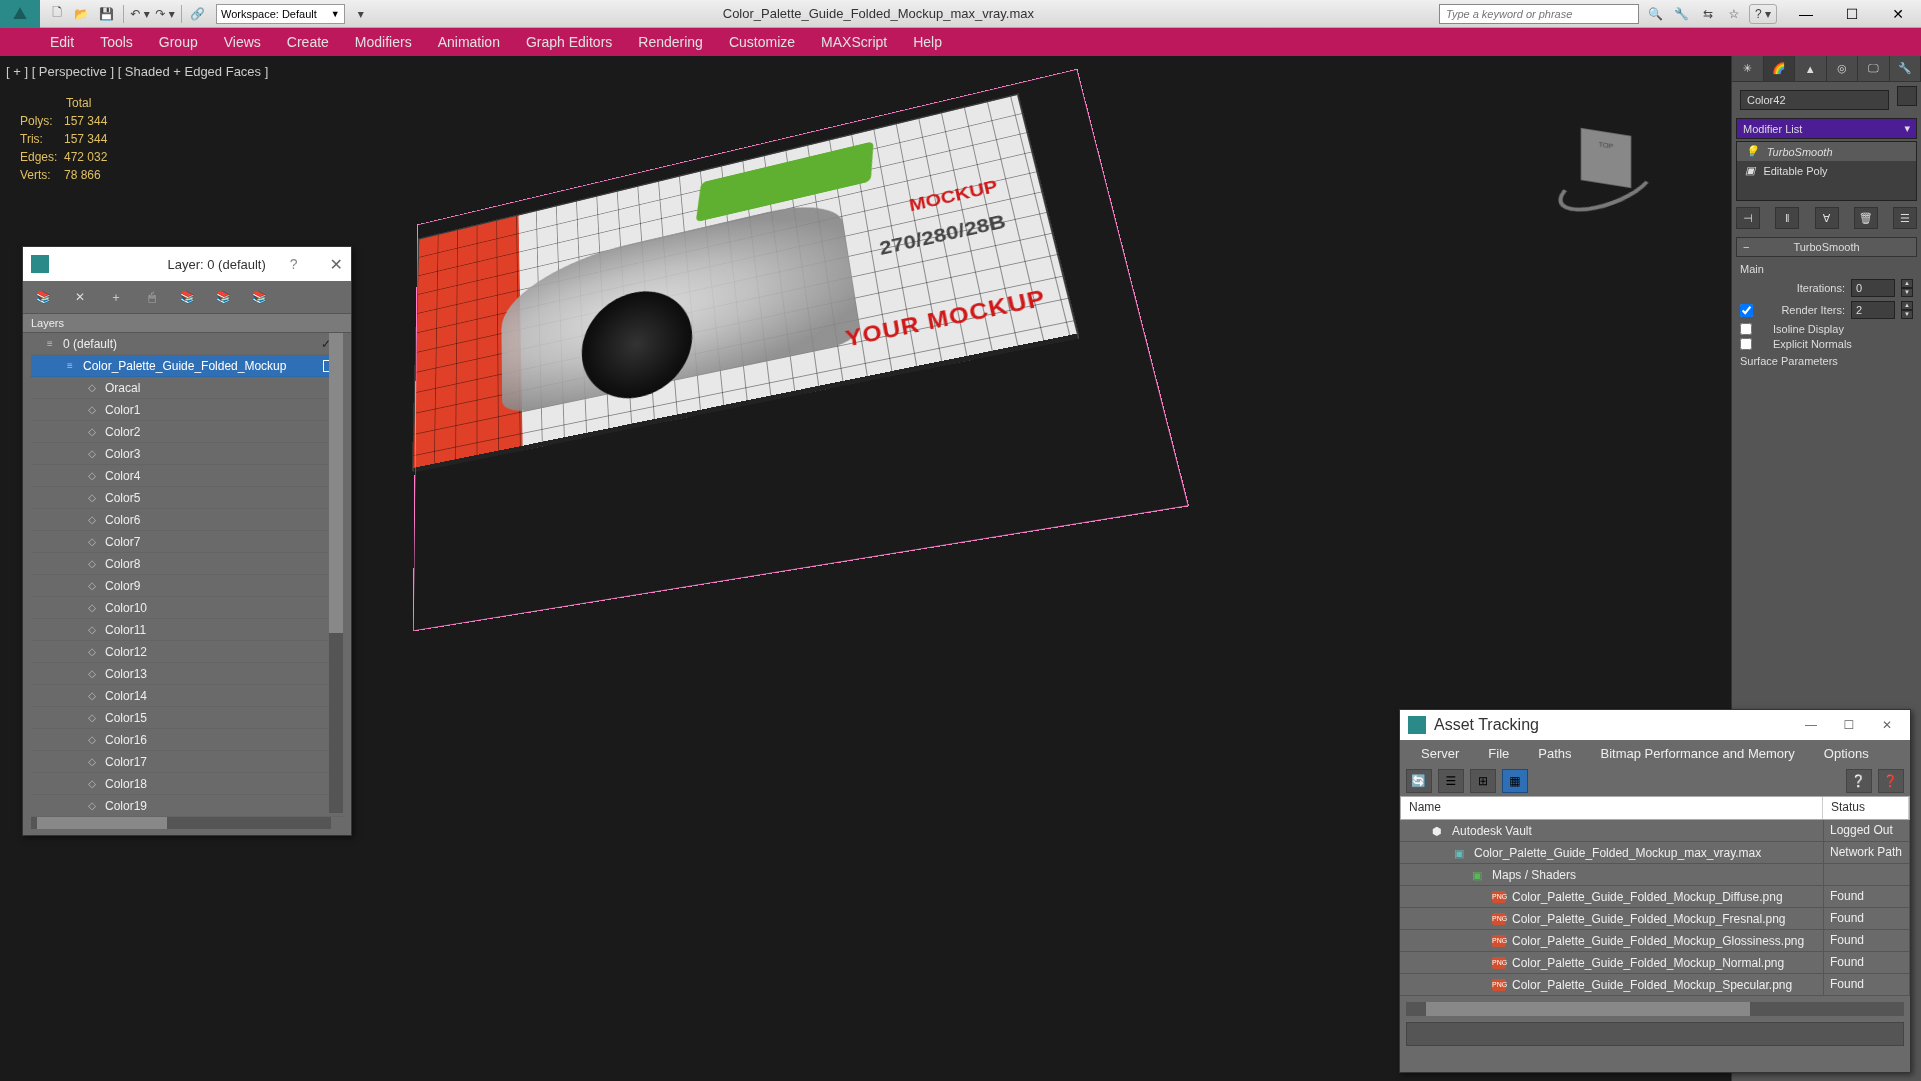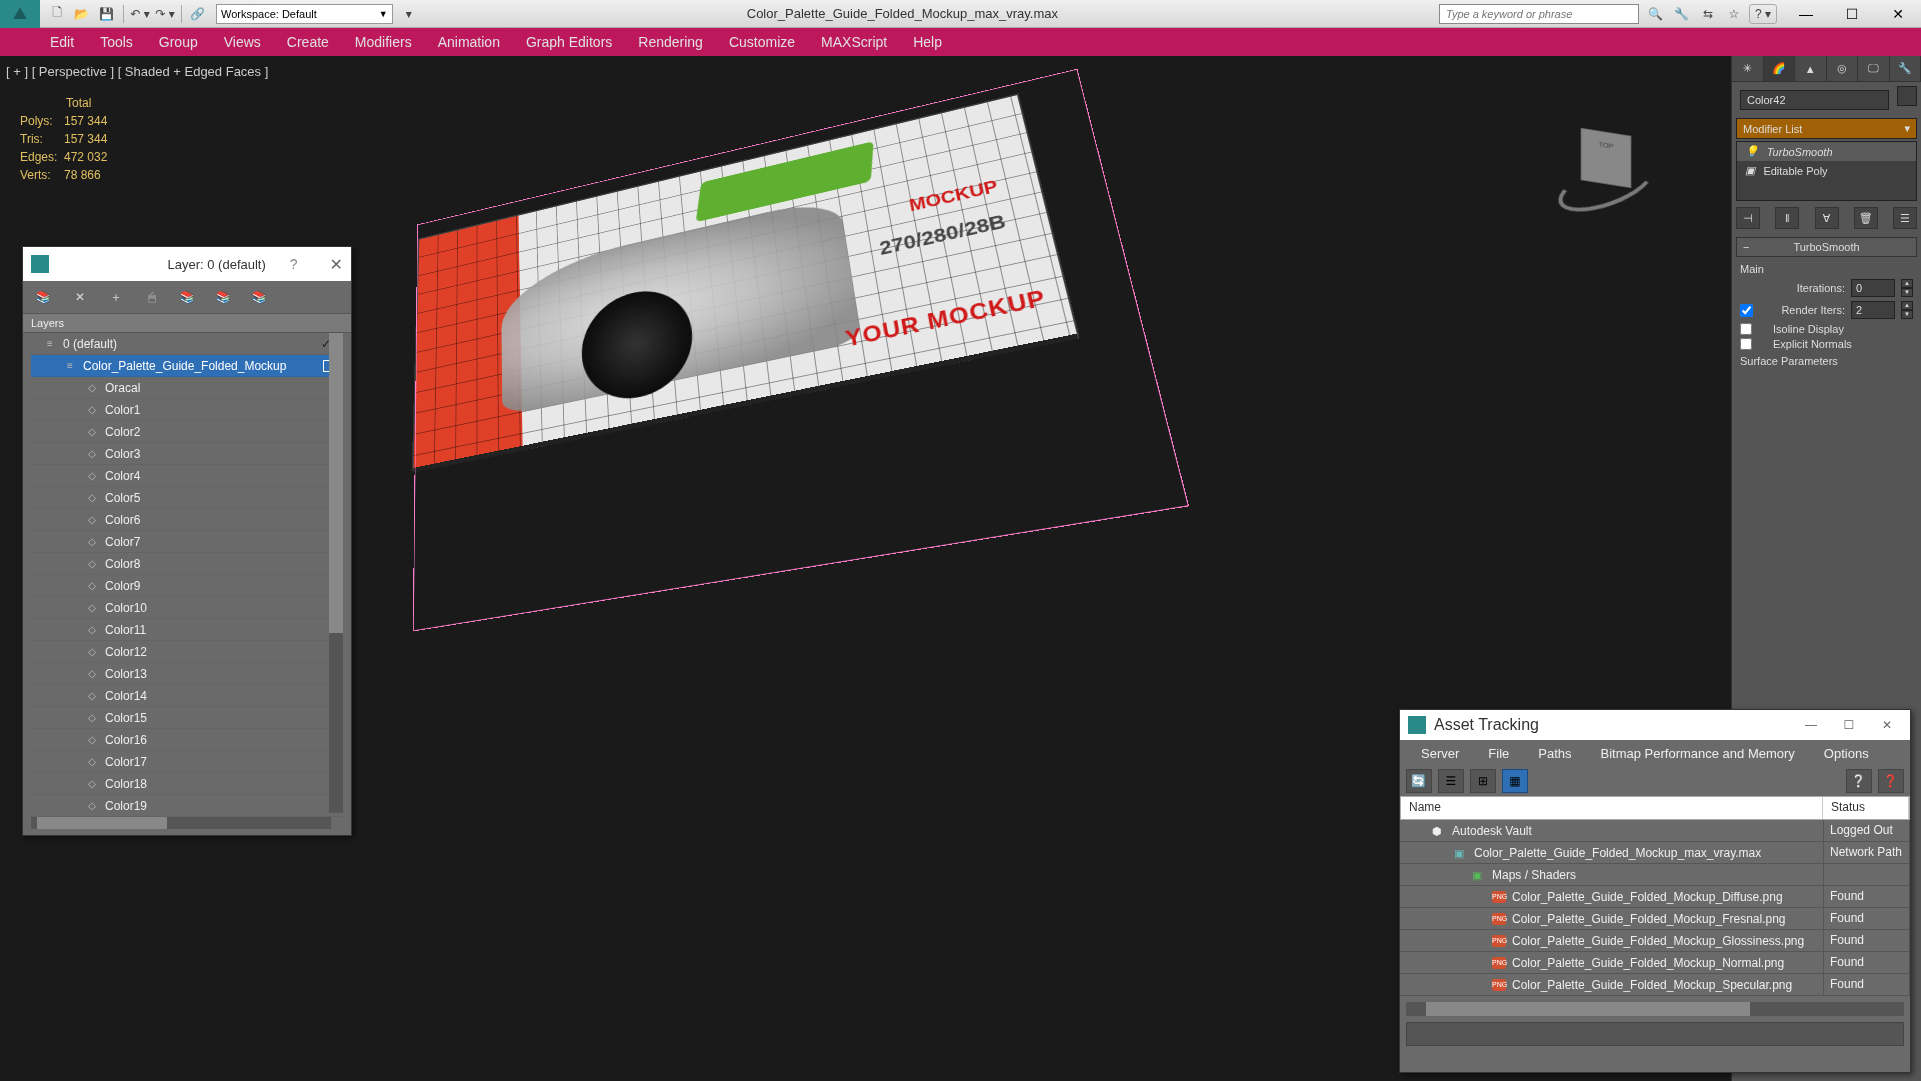--- a/index.html
+++ b/index.html
@@ -5,21 +5,21 @@
 * { box-sizing: border-box; margin: 0; padding: 0; font-family: 'Segoe UI', Tahoma, sans-serif; }
 body { background: #1a1a1a; width: 1921px; height: 1081px; overflow: hidden; position: relative; font-size: 12px; }
 
 
 .titlebar { height: 28px; background: linear-gradient(#f0f0f0, #d8d8d8); display: flex; align-items: center; border-bottom: 1px solid #aaa; }
 .titlebar .logo { width: 40px; height: 28px; background: #2a8a8a; display: flex; align-items: center; justify-content: center; }
 .titlebar .logo svg { width: 20px; height: 20px; }
 .titlebar .tb-icons { display: flex; align-items: center; gap: 3px; padding: 0 6px; }
 .titlebar .tb-icon { width: 22px; height: 20px; display: flex; align-items: center; justify-content: center; color: #444; cursor: pointer; }
 .titlebar .tb-sep { width: 1px; height: 18px; background: #aaa; margin: 0 2px; }
-.titlebar .workspace { display: flex; align-items: center; background: #fff; border: 1px solid #999; height: 20px; padding: 0 4px; font-size: 11px; margin-left: 4px; gap: 48px; }
+.titlebar .workspace { display: flex; align-items: center; background: #fff; border: 1px solid #999; height: 20px; padding: 0 4px; font-size: 11px; margin-left: 4px; }
 .titlebar .workspace .chevron { margin-left: 14px; font-size: 9px; }
 .titlebar .filename { flex: 1; text-align: center; font-size: 13px; color: #333; padding-right: 60px; }
 .titlebar .search { display: flex; align-items: center; }
 .titlebar .search input { width: 200px; height: 20px; border: 1px solid #888; padding: 0 6px; font-style: italic; font-size: 11px; color: #999; }
 .titlebar .right-icons { display: flex; align-items: center; gap: 4px; padding: 0 6px; }
 .titlebar .win-btns { display: flex; margin-left: auto; }
 .titlebar .win-btn { width: 46px; height: 28px; display: flex; align-items: center; justify-content: center; font-size: 14px; cursor: pointer; }
 
 
 .menubar { height: 28px; background: #be185d; display: flex; align-items: center; padding: 0 50px; gap: 26px; }
@@ -50,21 +50,21 @@
 .viewcube { position: absolute; right: 260px; top: 60px; width: 110px; height: 110px; }
 .viewcube .cube { width: 56px; height: 56px; background: #888; position: absolute; left: 27px; top: 14px; transform: rotateX(20deg) rotateY(25deg); border: 1px solid #666; font-size: 8px; color: #444; text-align: center; line-height: 28px; }
 .viewcube .ring { position: absolute; left: 5px; top: 50px; width: 100px; height: 40px; border: 4px solid #7a7a7a; border-radius: 50%; border-top-color: transparent; border-right-color: transparent; transform: rotate(-20deg); }
 
 
 .cmdpanel { position: absolute; right: 0; top: 0; width: 190px; bottom: 0; background: #555; border-left: 1px solid #333; font-size: 11px; color: #ddd; }
 .cmdpanel .panel-tabs { display: flex; height: 26px; background: #4a4a4a; border-bottom: 1px solid #333; }
 .cmdpanel .panel-tab { flex: 1; display: flex; align-items: center; justify-content: center; border-right: 1px solid #333; cursor: pointer; }
 .cmdpanel .panel-tab.active { background: #3a3a3a; }
 .cmdpanel .objname { background: #3f3f3f; border: 1px solid #222; padding: 3px 6px; margin: 4px; }
-.cmdpanel .modlist { background: #a16207; border: 1px solid #222; margin: 2px 4px; padding: 3px 6px; display: flex; align-items: center; justify-content: space-between; }
+.cmdpanel .modlist { background: #4c1d95; border: 1px solid #222; margin: 2px 4px; padding: 3px 6px; display: flex; align-items: center; justify-content: space-between; }
 .cmdpanel .stack { background: #3f3f3f; border: 1px solid #222; margin: 2px 4px; min-height: 60px; }
 .cmdpanel .stack-item { padding: 3px 8px; display: flex; align-items: center; gap: 8px; font-style: italic; }
 .cmdpanel .stack-item.sel { background: #5a5a5a; }
 .cmdpanel .stack-tools { display: flex; gap: 4px; padding: 4px; justify-content: space-between; }
 .cmdpanel .stack-tool { width: 24px; height: 22px; background: #444; border: 1px solid #333; display: flex; align-items: center; justify-content: center; }
 .cmdpanel .rollout-hd { background: #5a5a5a; border: 1px solid #333; margin: 4px 4px 0; padding: 3px; text-align: center; position: relative; }
 .cmdpanel .rollout-hd::before { content: "−"; position: absolute; left: 6px; }
 .cmdpanel .rollout-body { padding: 6px 8px; }
 .cmdpanel .field-row { display: flex; align-items: center; gap: 6px; margin: 4px 0; }
 .cmdpanel .field-row .lbl { flex: 1; text-align: right; }

